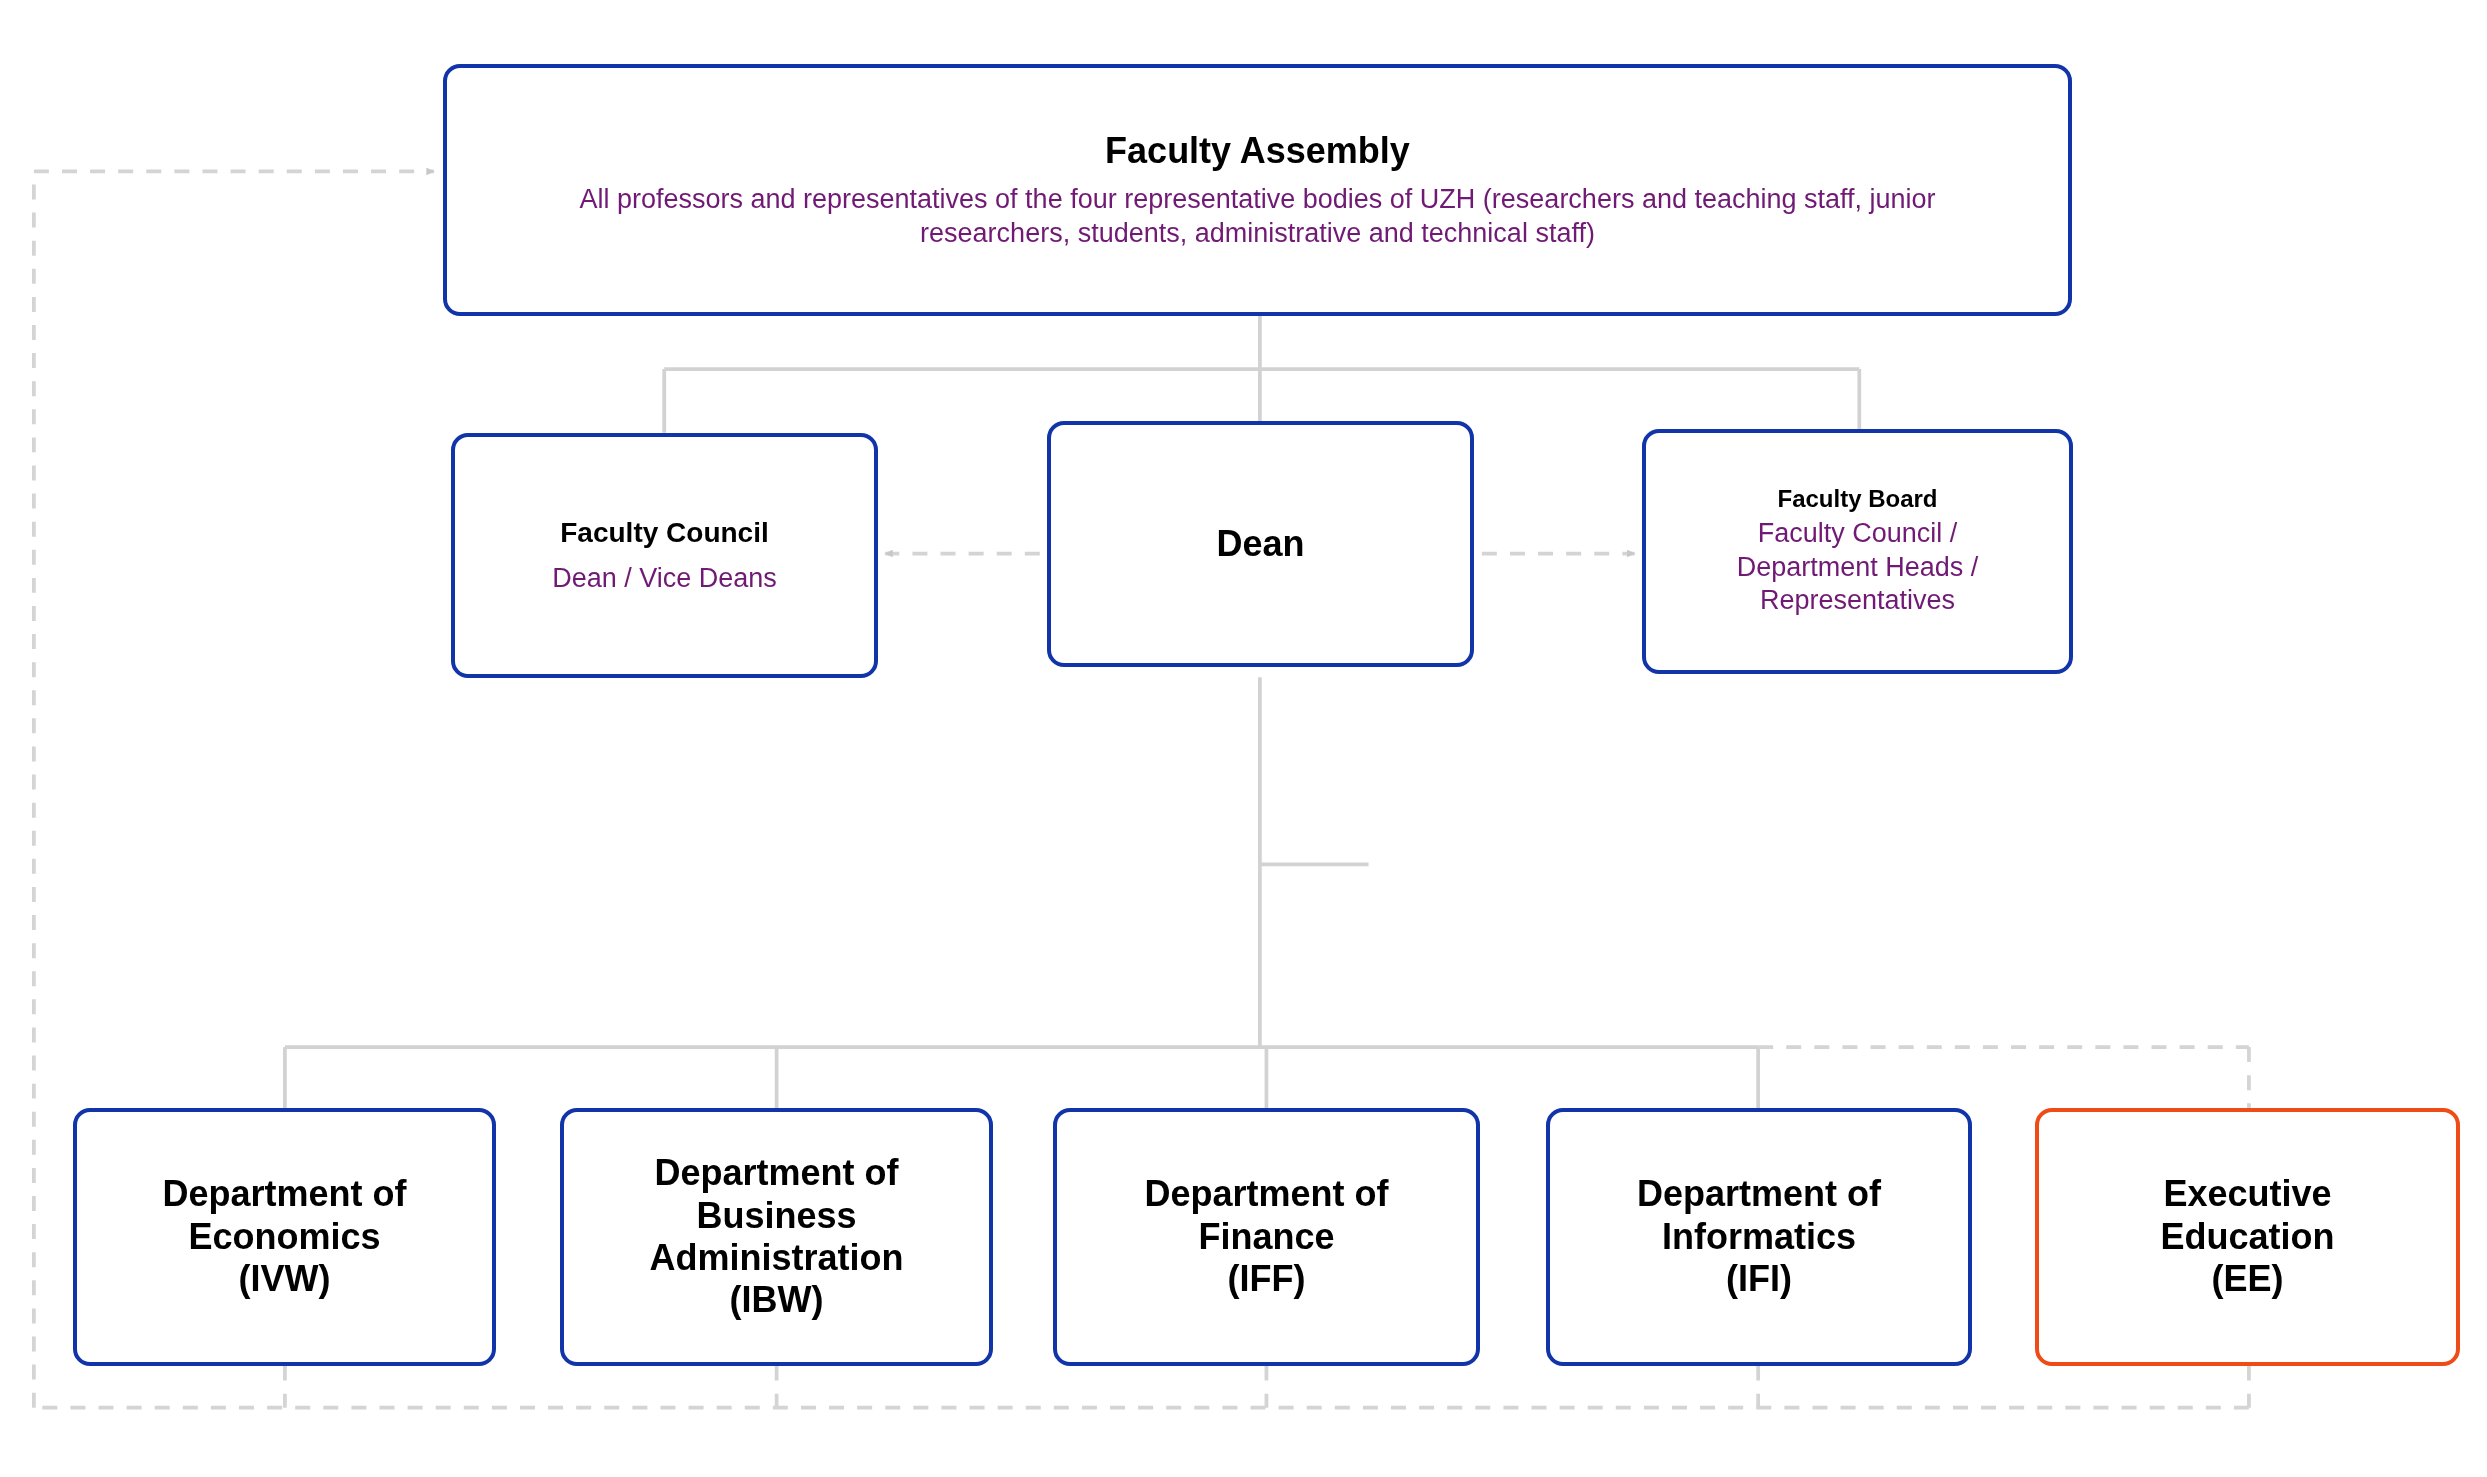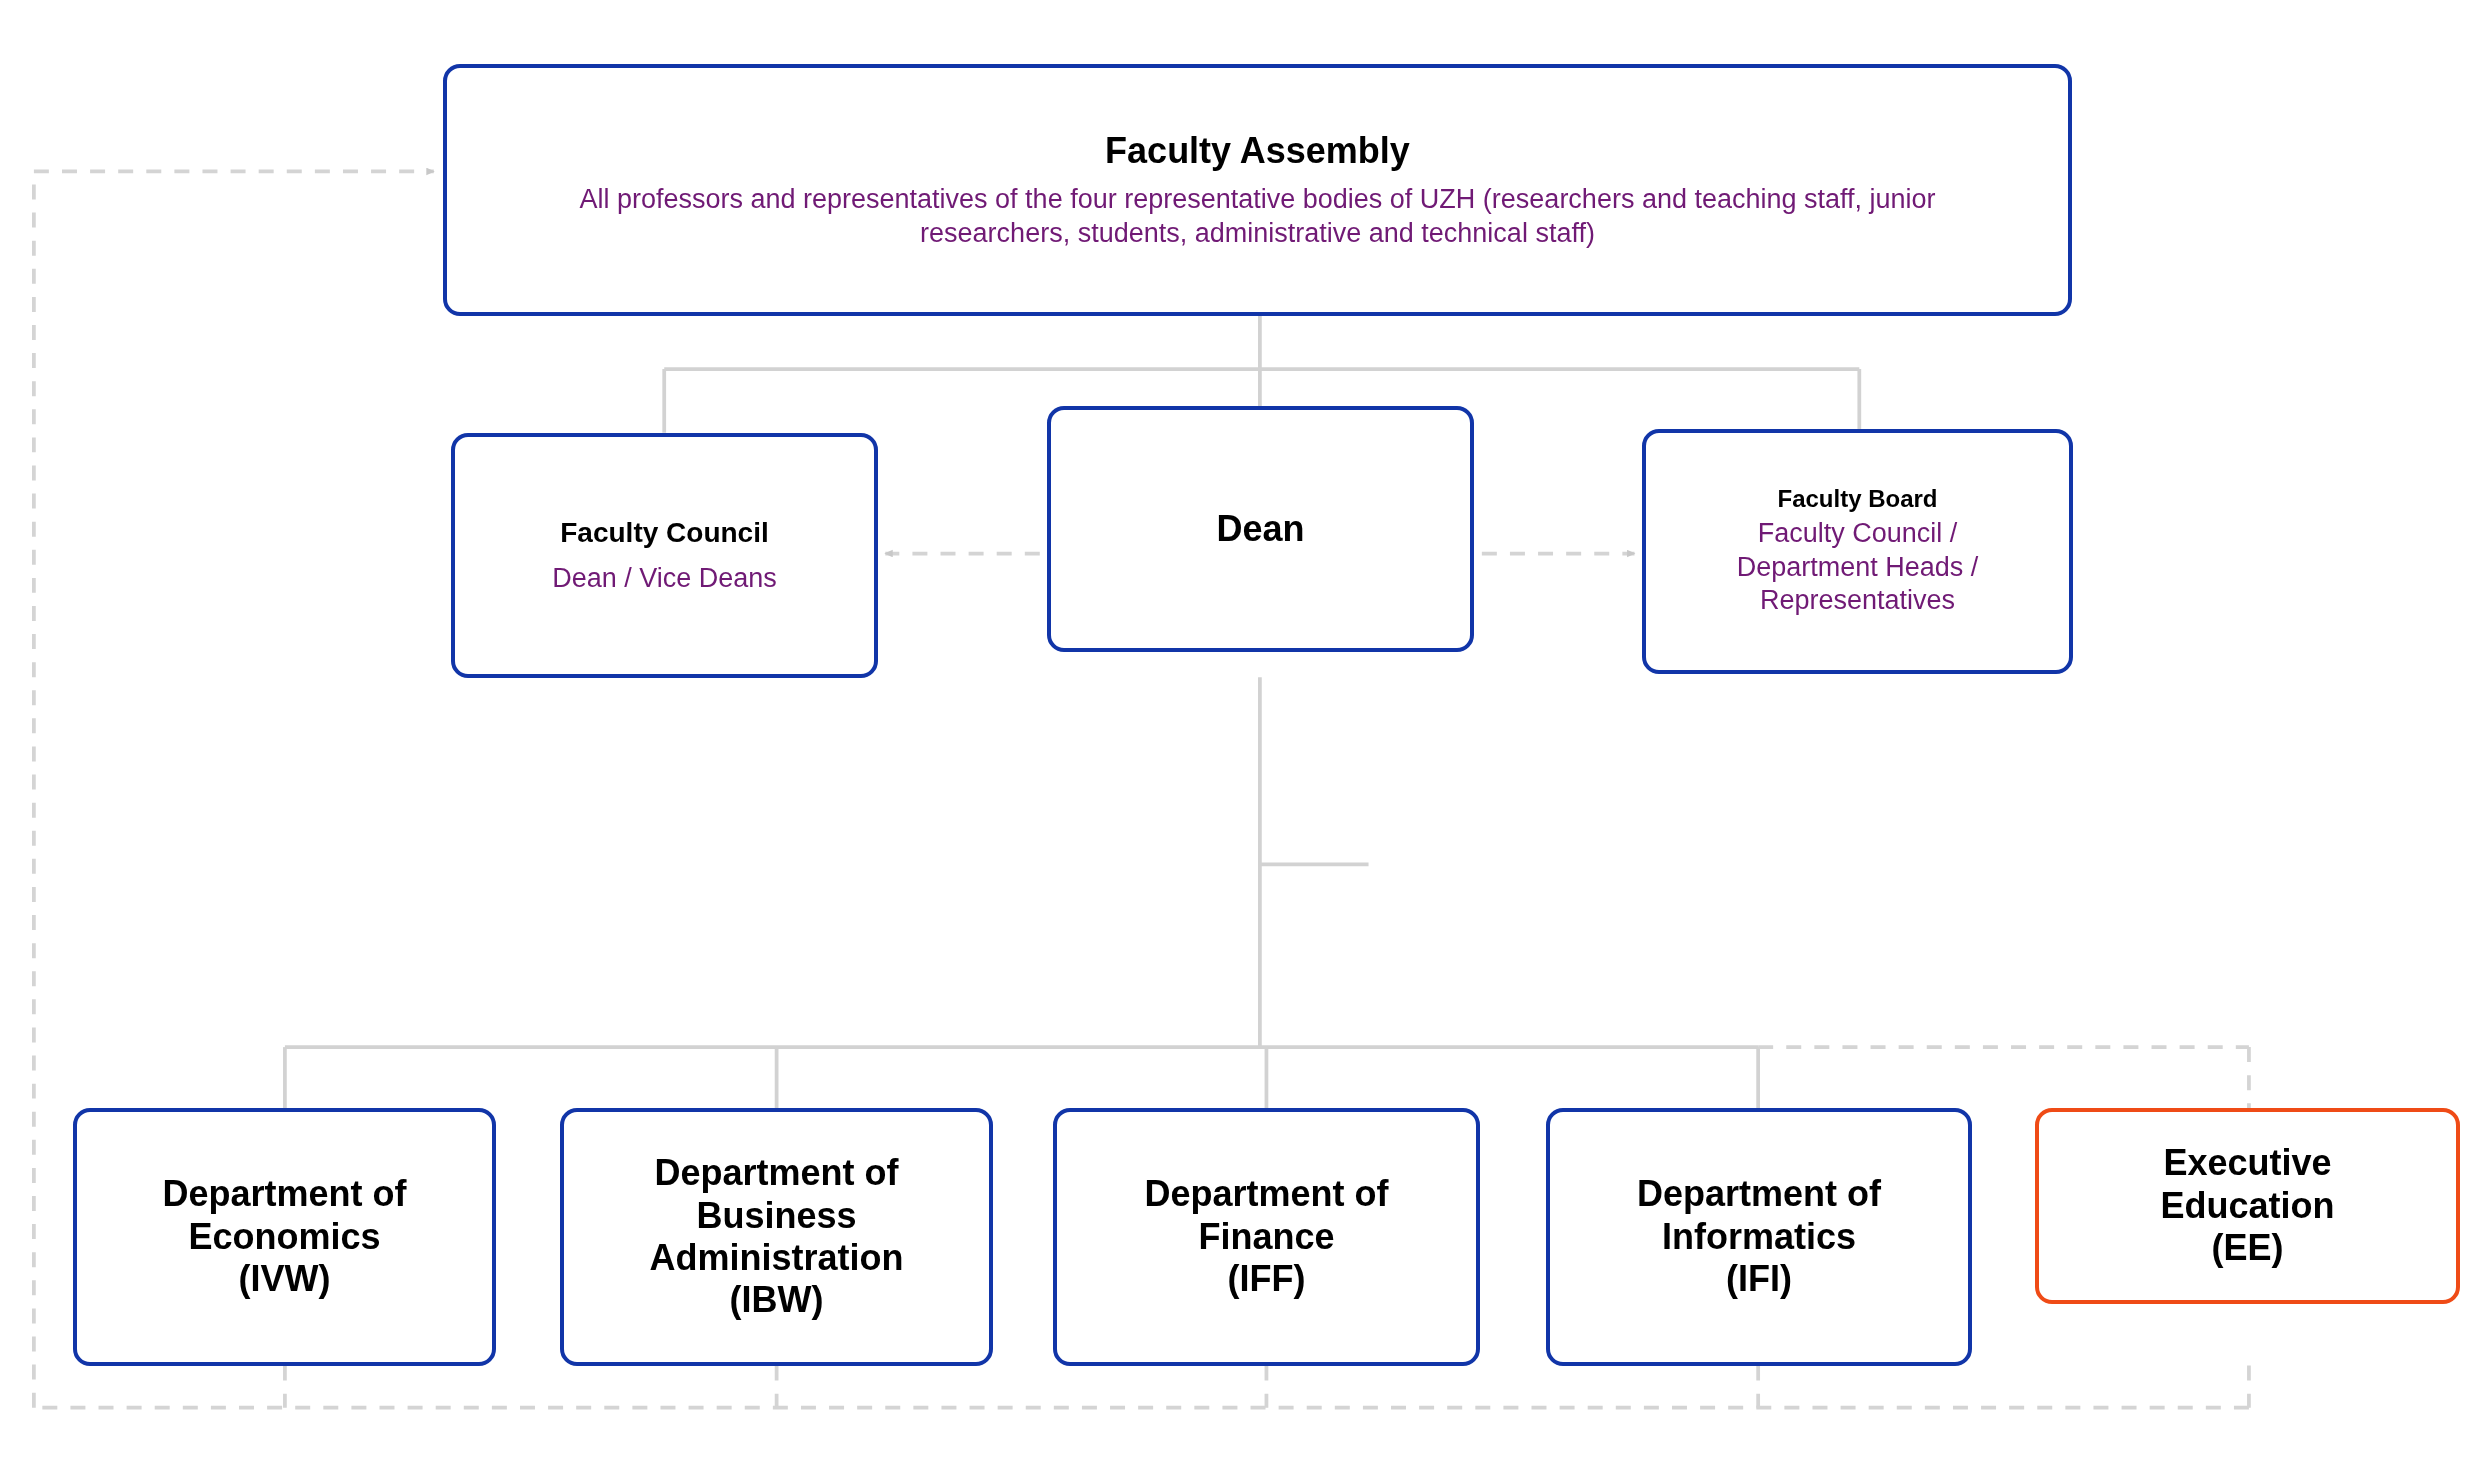--- a/index.html
+++ b/index.html
@@ -52,35 +52,35 @@
 
   
   #n-assembly   { left: 443px;  top: 64px;   width: 1629px; height: 252px; padding: 0 37px; }
   #n-assembly .title { font-size: 36px; margin-bottom: 11.2px; }
   #n-assembly .sub   { font-size: 27px; max-width: 1499px; }
 
   #n-council    { left: 451px;  top: 433px;  width: 427px;  height: 245px; padding: 0 17px; }
   #n-council .title { font-size: 28px; margin-bottom: 13px; }
   #n-council .sub   { font-size: 27px; }
 
-  #n-dean       { left: 1047px; top: 406px;  width: 427px;  height: 246px; }
+  #n-dean       { left: 1047px; top: 421px;  width: 427px;  height: 246px; }
   #n-dean .title { font-size: 36px; }
 
   #n-board      { left: 1642px; top: 429px;  width: 431px;  height: 245px; padding: 0 15px; }
   #n-board .title { font-size: 24px; margin-bottom: 3.7px; }
   #n-board .sub   { font-size: 27px; }
 
   #n-deansoffice{ left: 1369px; top: 740px;  width: 427px;  height: 249px; }
   #n-deansoffice .title { font-size: 36px; }
 
   #n-ivw        { left: 73px;   top: 1108px; width: 423px;  height: 258px; padding: 0 13px; }
   #n-ibw        { left: 560px;  top: 1108px; width: 433px;  height: 258px; padding: 0 13px; }
   #n-iff        { left: 1053px; top: 1108px; width: 427px;  height: 258px; padding: 0 13px; }
   #n-ifi        { left: 1546px; top: 1108px; width: 426px;  height: 258px; padding: 0 13px; }
-  #n-ee         { left: 2035px; top: 1108px; width: 425px;  height: 196px; padding: 0 13px; }
+  #n-ee         { left: 2035px; top: 1108px; width: 425px;  height: 258px; padding: 0 13px; }
   .dept .title  { font-size: 36px; }
 </style>
 </head>
 <body>
 
 <div id="canvas">
 
   <svg id="wires" viewBox="0 0 2655 1577" width="2487" height="1477">
     <defs>
       <marker id="arrowGray" markerWidth="10" markerHeight="10" refX="8" refY="4" orient="auto" markerUnits="userSpaceOnUse">

